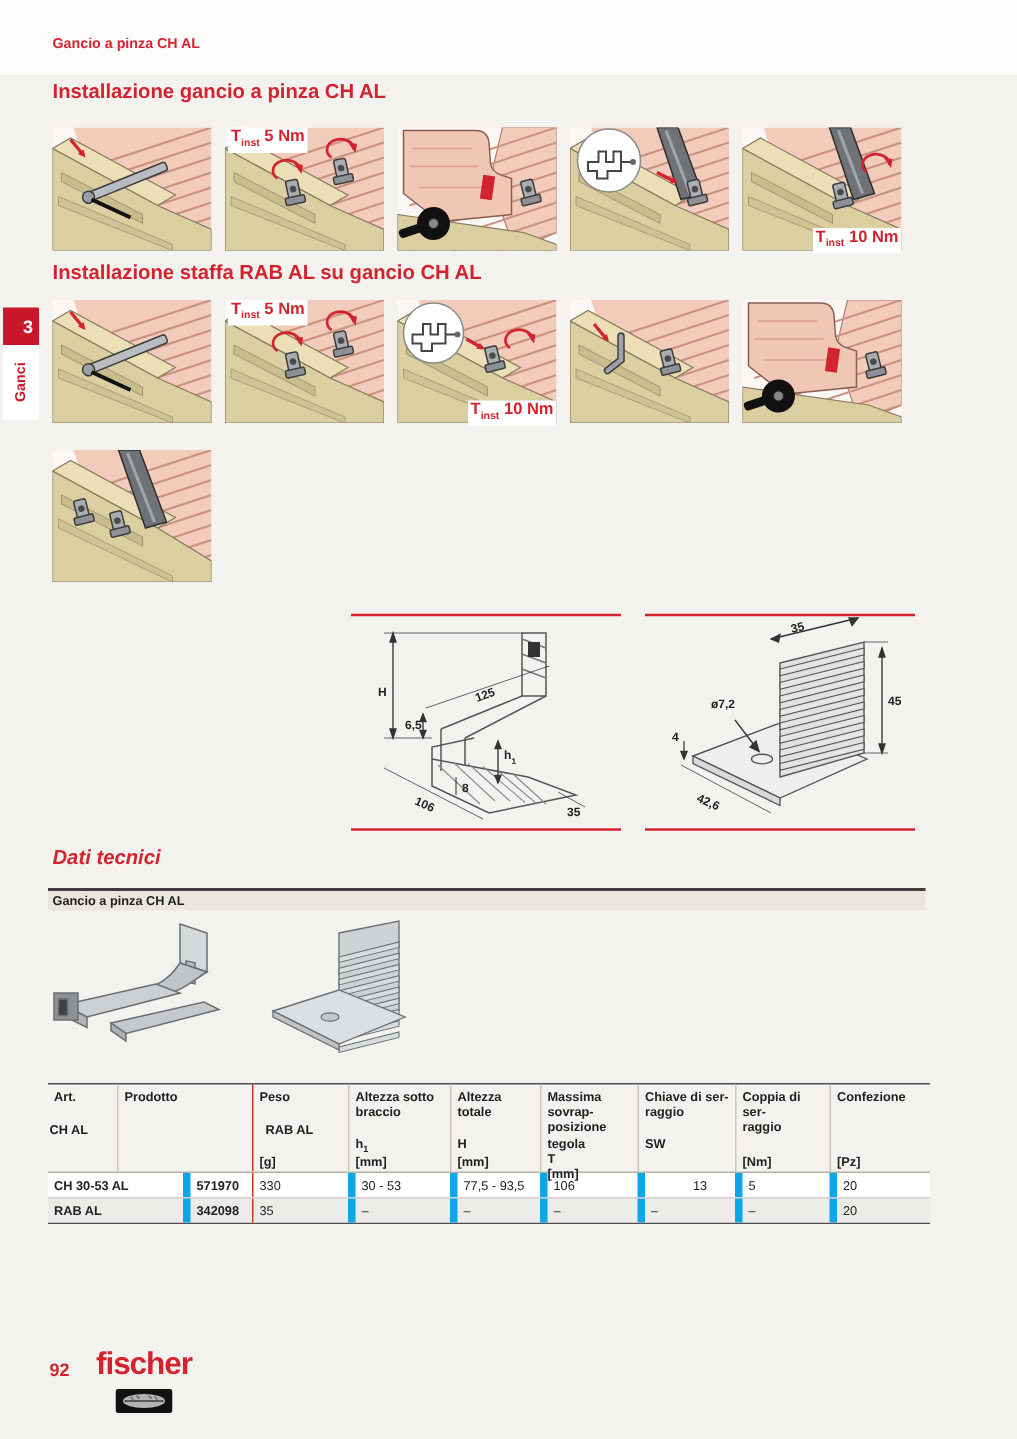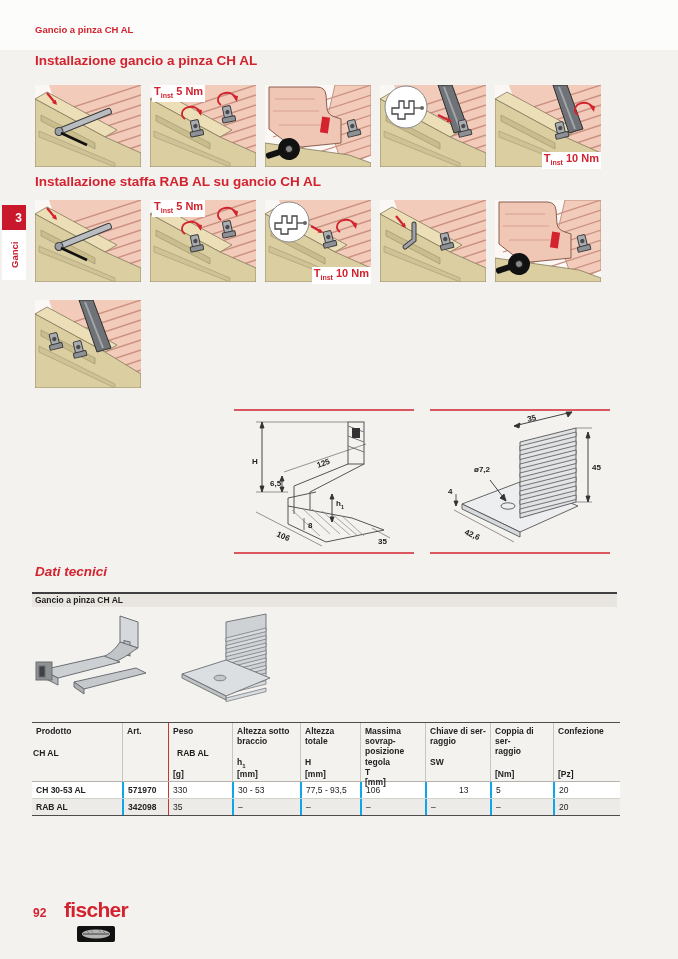--- a/index.html
+++ b/index.html
@@ -67,21 +67,21 @@
   .dt-hcell:first-child{border-left:none;}
   .dt-hcell .nm{flex:1;white-space:pre-line;line-height:1.2;}
   .dt-hcell .sym{height:12px;}
   .dt-hcell .sym sub{font-size:6px;}
   .dt-hcell .unit{height:10px;}
   .dt-row{display:flex;height:16px;align-items:stretch;}
   .dt-row.r0{background:#fff;}
   .dt-row.r1{background:#edebe7;border-top:1px solid #d4d1cc;}
   .dt-cell{
     box-sizing:border-box;padding:0 3px 0 4px;display:flex;align-items:center;
-    border-left:2px solid #0ea5e9;
+    border-left:5px solid #0ea5e9;
   }
   .dt-cell:first-child{border-left:none;}
   .dt-cell.b{font-weight:bold;}
   .redline{border-left:1px solid #c0392b !important;}
   
   .page-num{position:absolute;left:33px;top:906px;font-size:12px;font-weight:bold;color:#d2232f;}
   .brand{position:absolute;left:64px;top:898px;display:flex;align-items:center;gap:4px;flex-direction:column;}
   .brand .word{font-size:21px;font-weight:bold;color:#d2232f;letter-spacing:-0.7px;}
 </style>
 </head>
@@ -614,27 +614,27 @@
       <polygon points="58,90 98,80 98,83.6 58,93.6" fill="#d9dcde" stroke="#6a6e72" stroke-width="0.7"></polygon>
   <polygon points="14,66 58,52 102,70 58,88" fill="#dcdfe1" stroke="#6a6e72" stroke-width="0.9"></polygon>
   <polygon points="14,66 58,88 58,92 14,70" fill="#c0c3c6" stroke="#6a6e72" stroke-width="0.9"></polygon>
   <ellipse cx="52" cy="70" rx="6" ry="2.8" fill="#c4c7ca" stroke="#6a6e72" stroke-width="0.8"></ellipse>
   </svg></div>
 <div class="prod-label" id="label-ch">CH AL</div>
 <div class="prod-label" id="label-rab">RAB AL</div>
 
 <div class="dt-table" id="dt-table">
     <div class="dt-head">
+      <div class="dt-hcell" style="width: 46px;">
+        <div class="nm">Art.</div>
+        <div class="sym"></div>
+        <div class="unit"></div>
+      </div>
       <div class="dt-hcell" style="width: 90px;">
         <div class="nm">Prodotto</div>
-        <div class="sym"></div>
-        <div class="unit"></div>
-      </div>
-      <div class="dt-hcell" style="width: 46px;">
-        <div class="nm">Art.</div>
         <div class="sym"></div>
         <div class="unit"></div>
       </div>
       <div class="dt-hcell redline" style="width: 64px;">
         <div class="nm">Peso</div>
         <div class="sym"></div>
         <div class="unit">[g]</div>
       </div>
       <div class="dt-hcell" style="width: 68px;">
         <div class="nm">Altezza sotto

